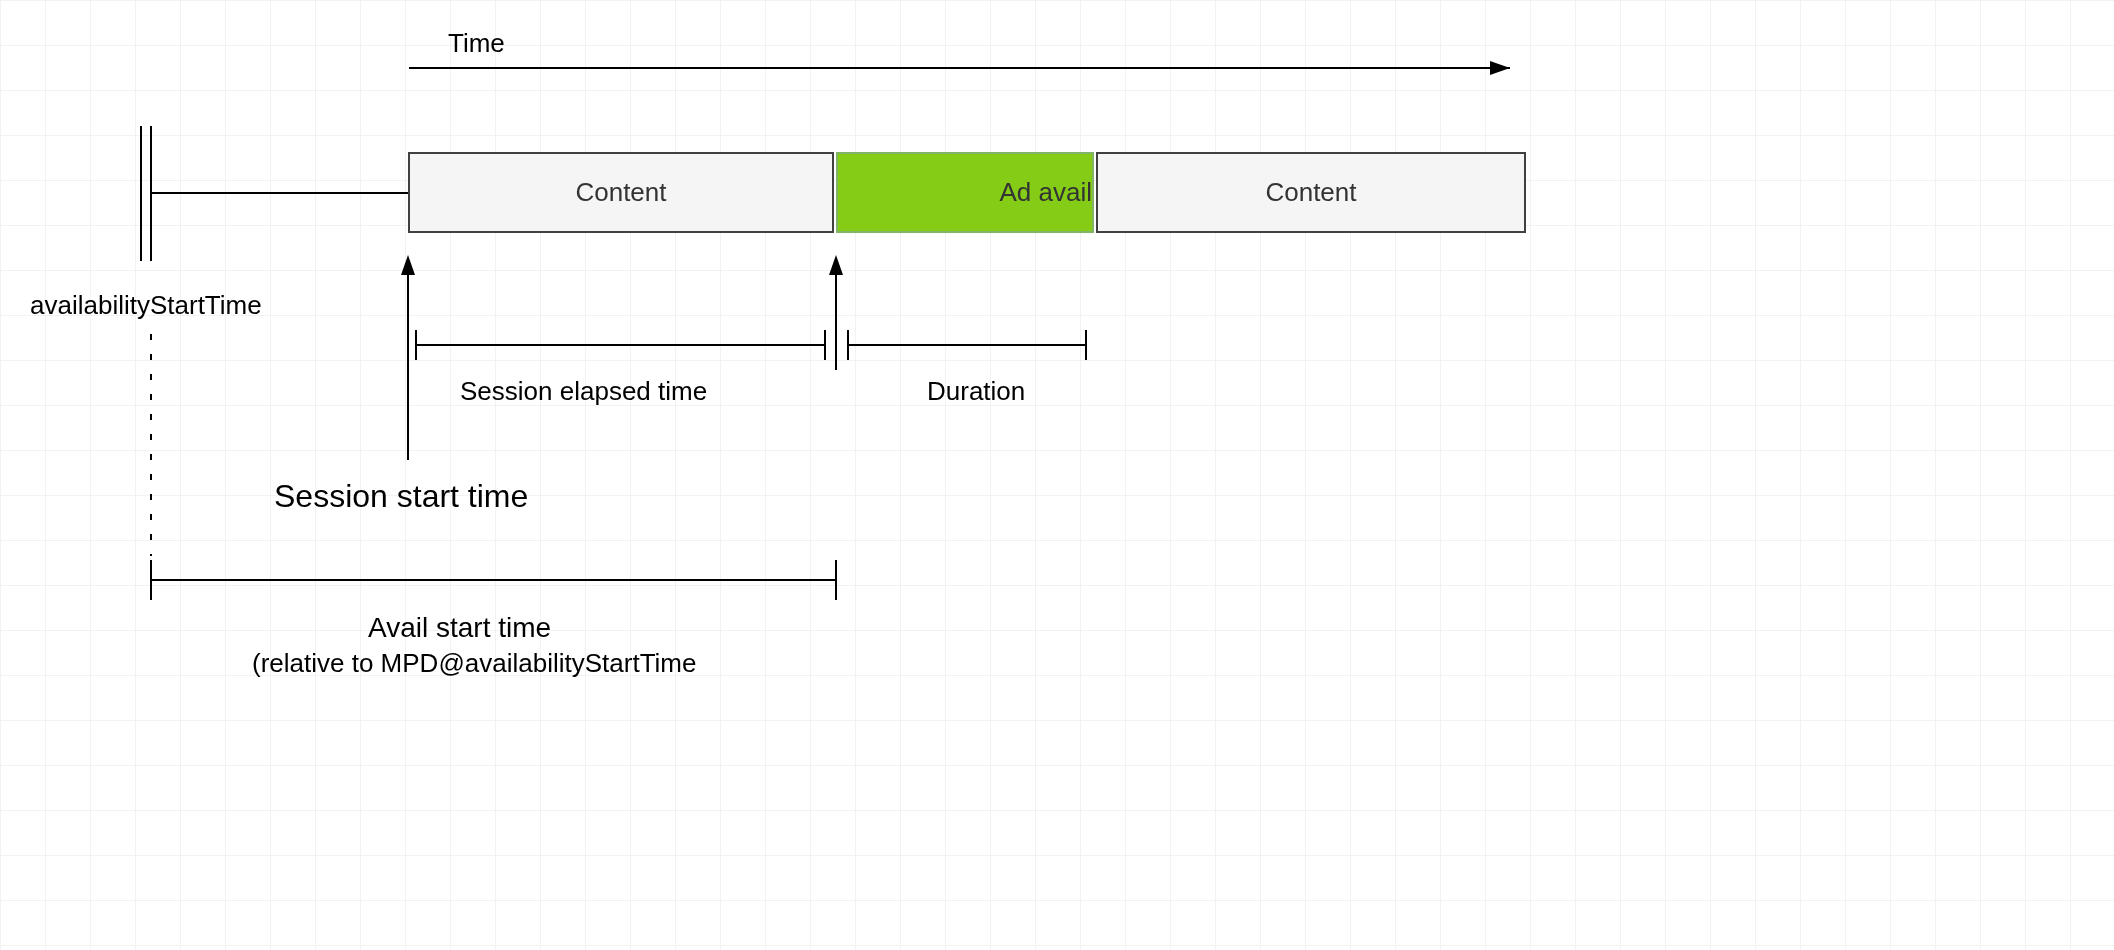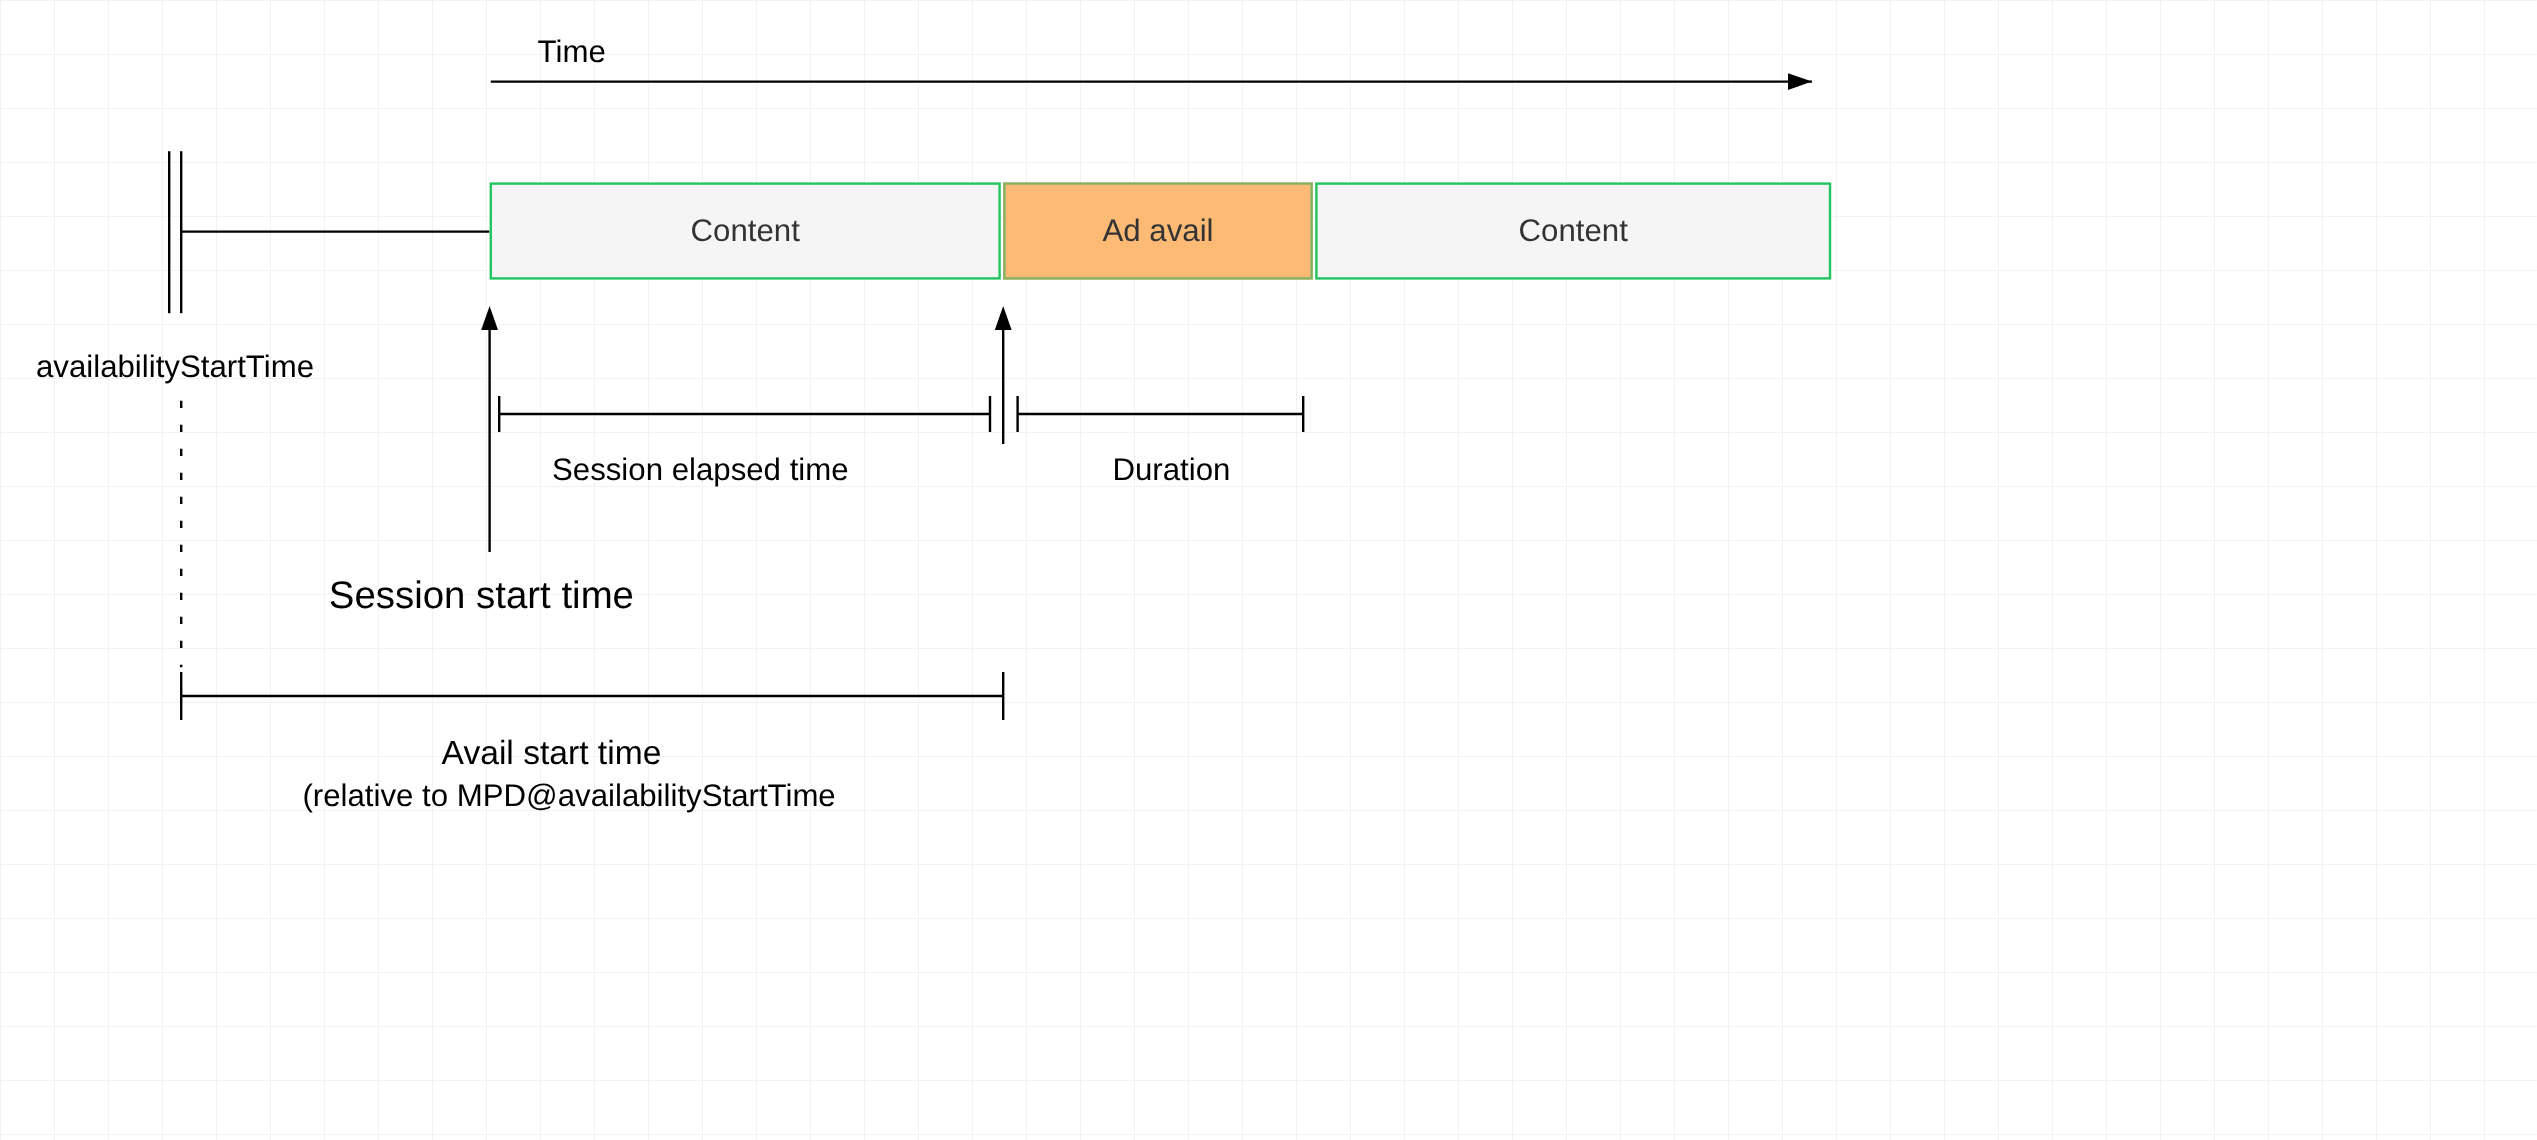--- a/index.html
+++ b/index.html
@@ -86,43 +86,44 @@
     
     .avail-start-label-2 {
       top: 648px;
       left: 252px;
       font-size: 26px;
     }
     
     
     .content-box {
       position: absolute;
-      border: 2px solid #22c55e;
+      border: 2px solid #404040;
       display: flex;
       align-items: center;
       justify-content: center;
       font-size: 26px;
       color: #333;
     }
     
     .content-1 {
       top: 152px;
       left: 408px;
       width: 426px;
       height: 81px;
       background: #f5f5f5;
     }
     
     .ad-avail {
       top: 152px;
       left: 836px;
       width: 258px;
       height: 81px;
-      background: #fdba74;
+      background: #84cc16;
       border-color: #83b366;
+      justify-content: flex-end;
     }
     
     .content-2 {
       top: 152px;
       left: 1096px;
       width: 430px;
       height: 81px;
       background: #f5f5f5;
     }
     

